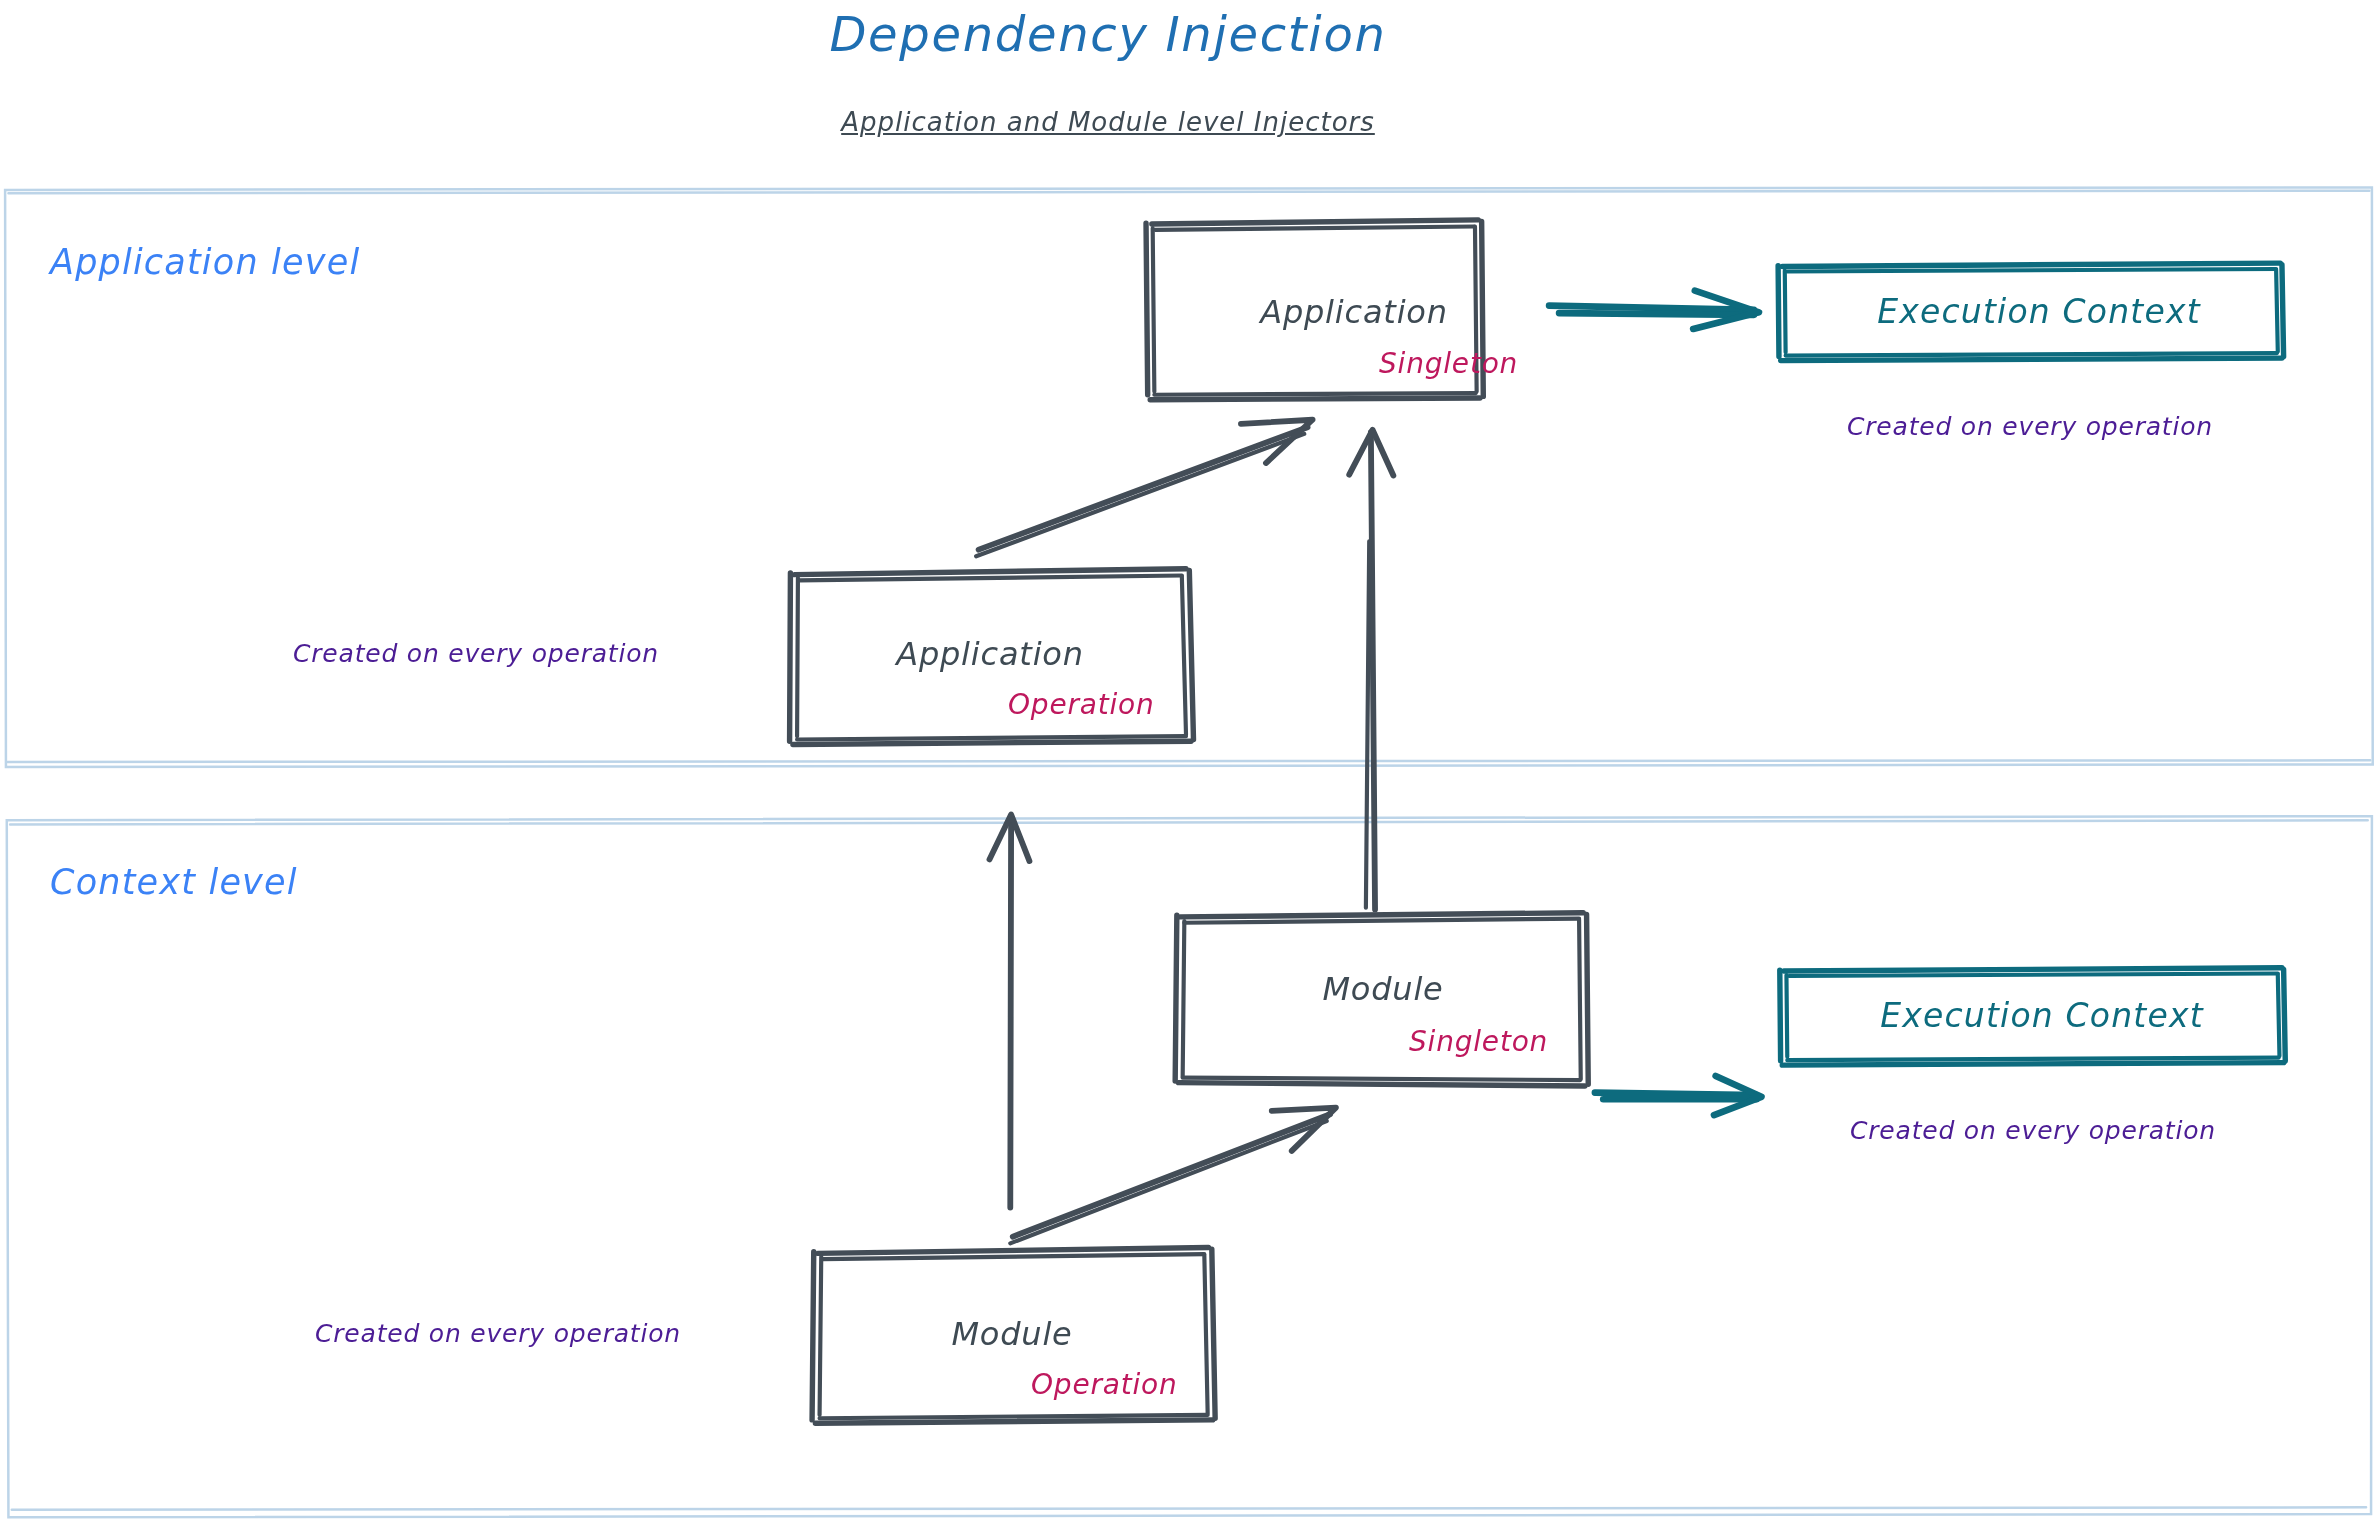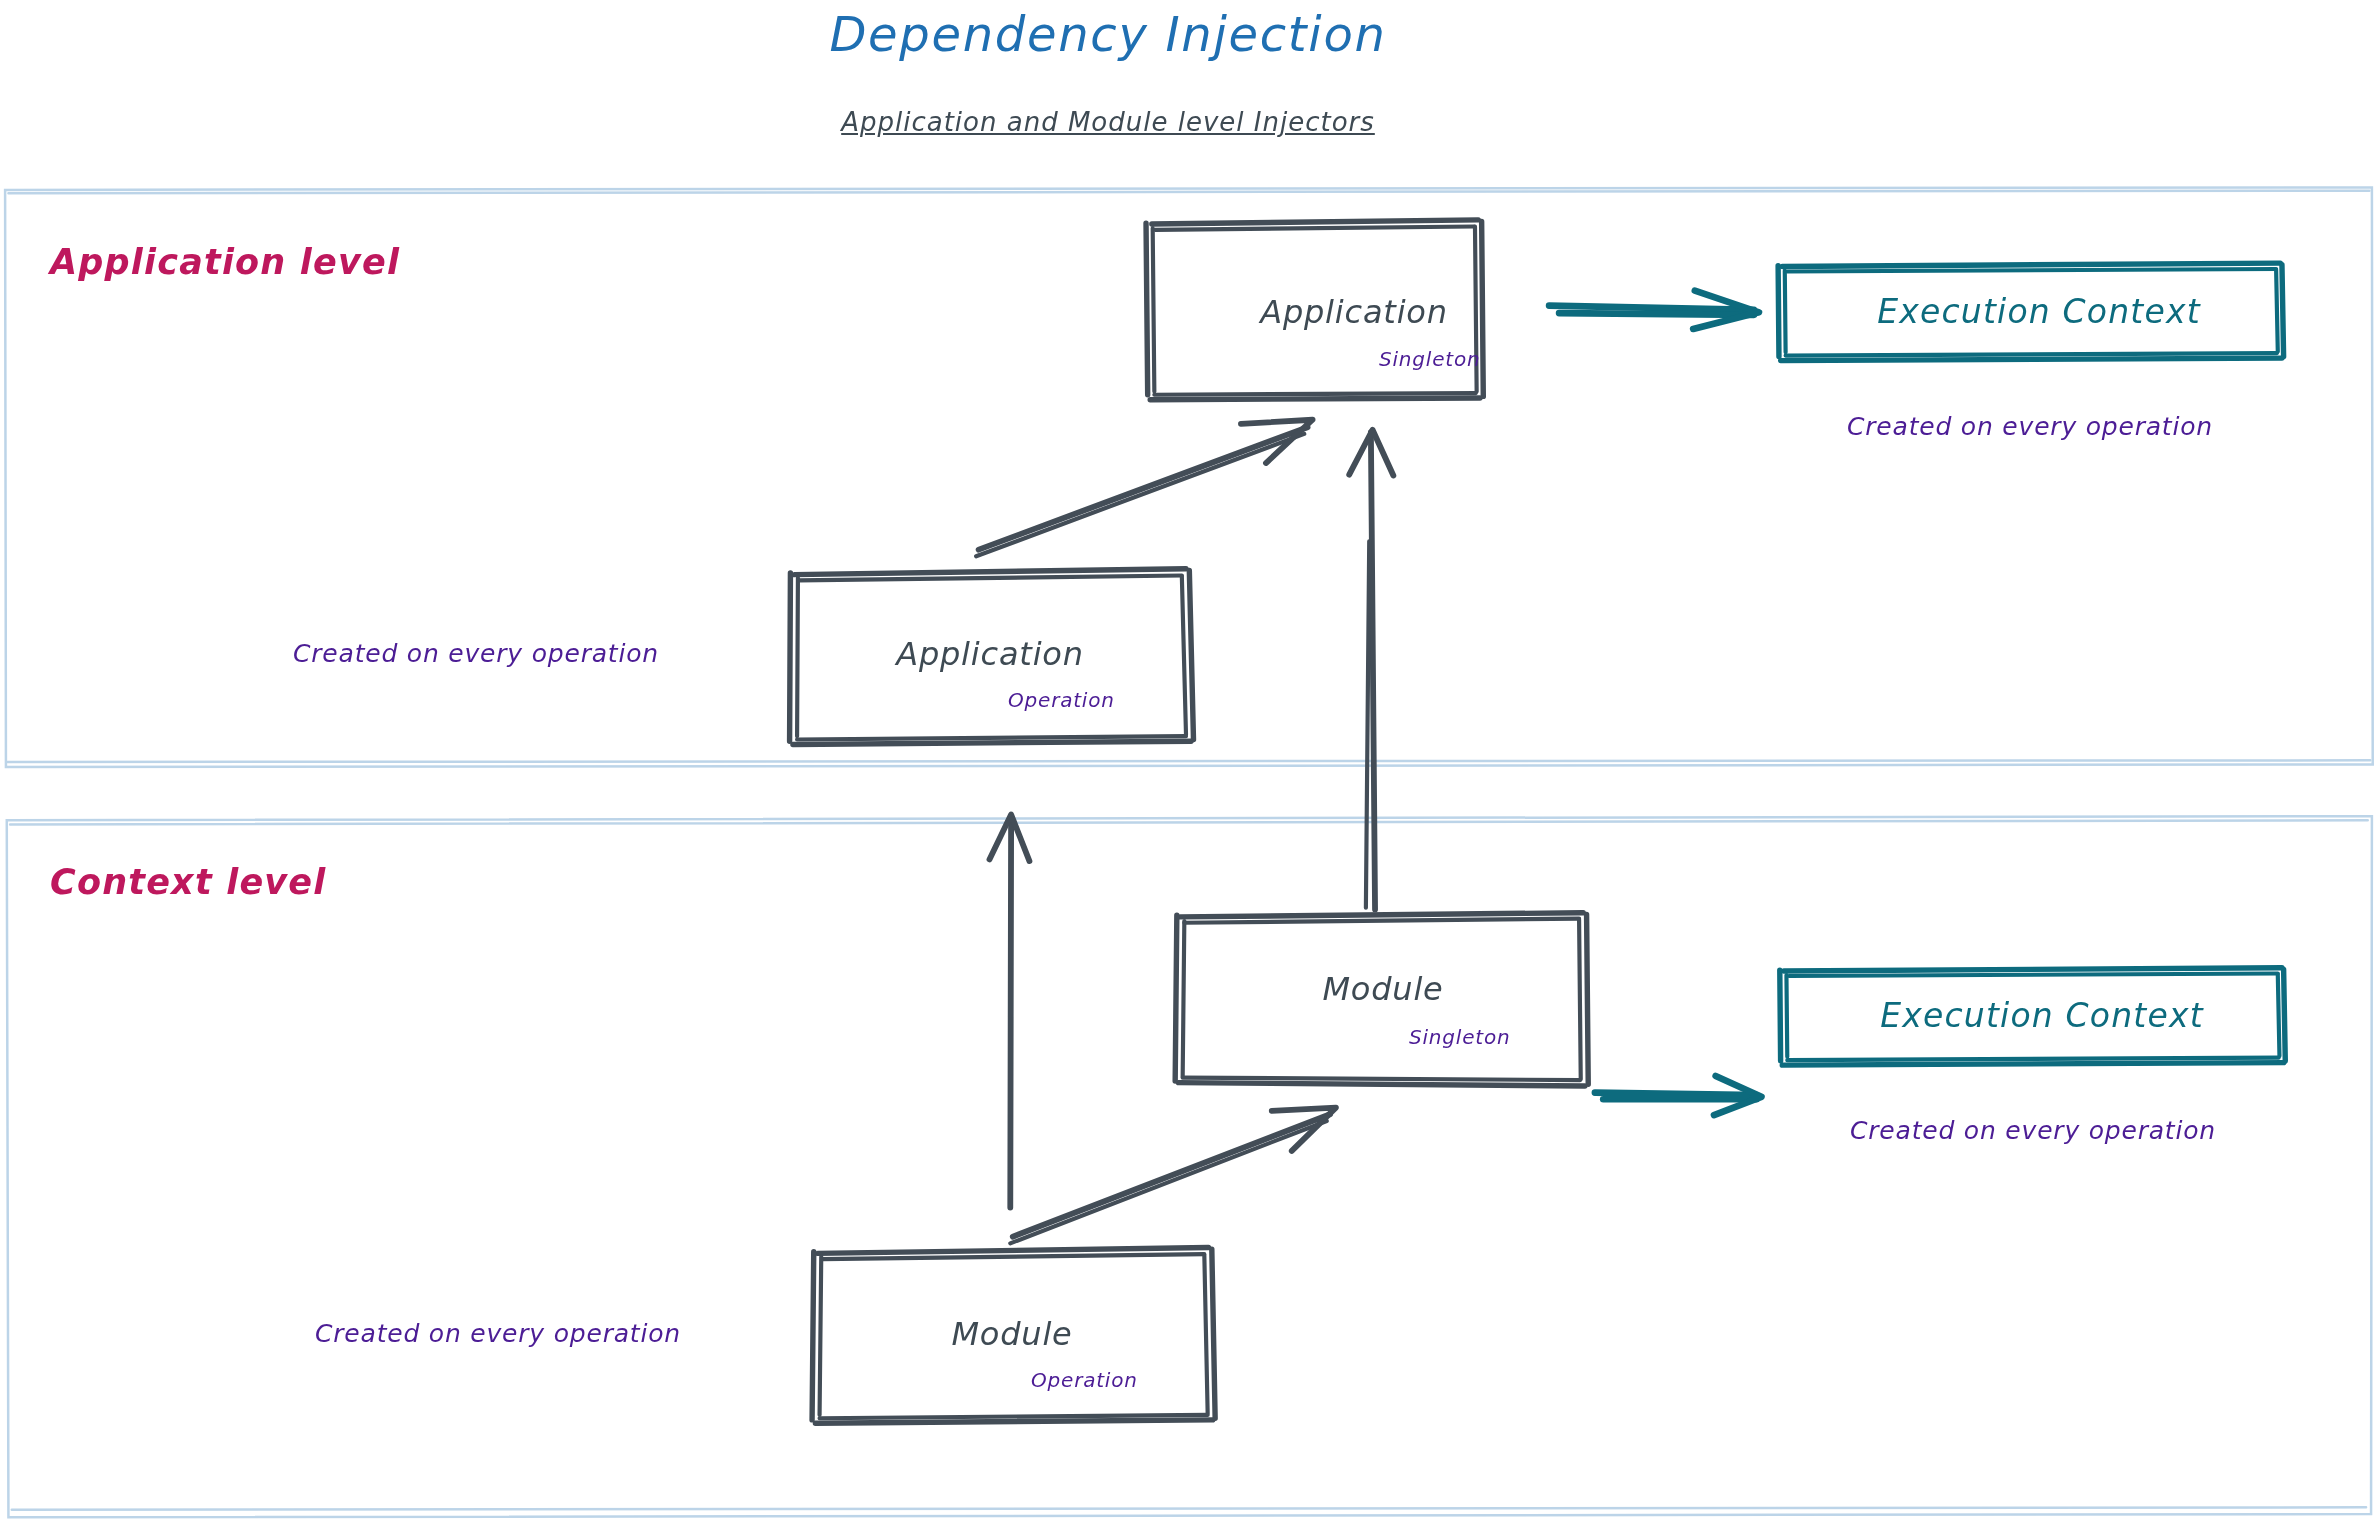--- a/index.html
+++ b/index.html
@@ -48,34 +48,33 @@
     letter-spacing: 1.7px;
   }
   .subtitle {
     font-size: 26px;
     color: #3e4a53;
     font-style: italic;
     letter-spacing: 1px;
   }
   .section-label {
     font-size: 35px;
-    color: #be185d;
+    color: #3b82f6;
     font-style: italic;
     letter-spacing: 1.2px;
-    font-weight: bold;
   }
   .box-title {
     font-size: 32px;
     color: #3e4a53;
     font-style: italic;
     letter-spacing: 0.8px;
   }
   .box-scope {
-    font-size: 20px;
-    color: #4c1d95;
+    font-size: 28px;
+    color: #be185d;
     font-style: italic;
     letter-spacing: 0.8px;
   }
   .ec-title {
     font-size: 33px;
     color: #0d6b7e;
     font-style: italic;
     letter-spacing: 1.2px;
     margin-left: 9px;
   }

